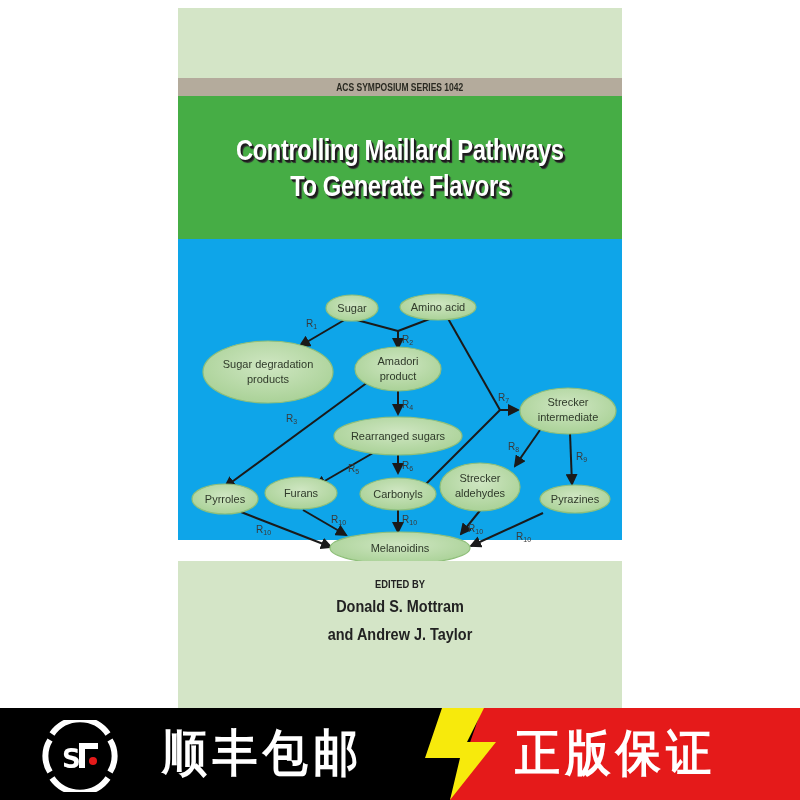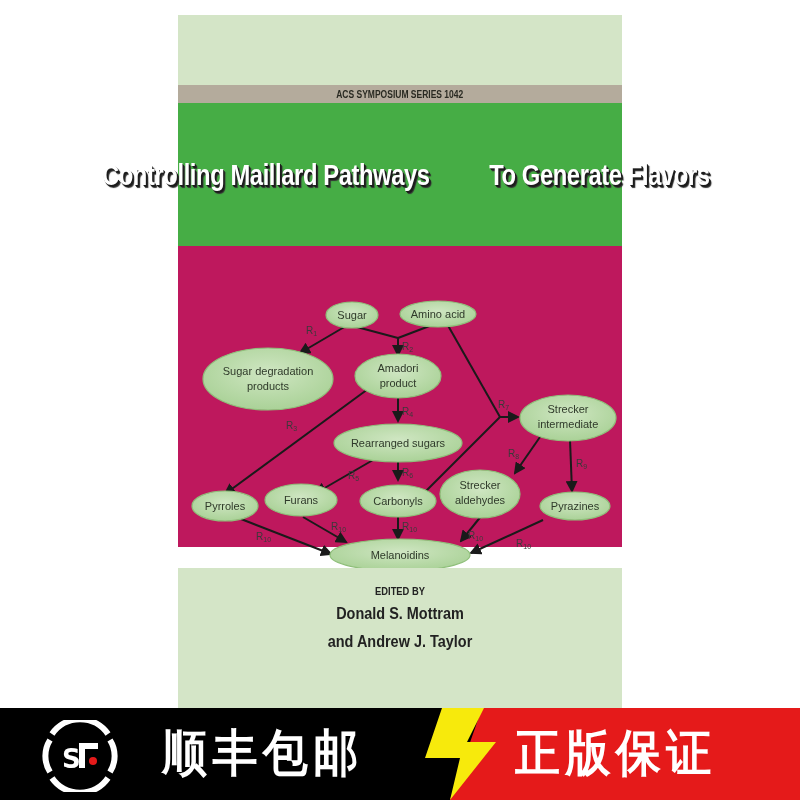--- a/index.html
+++ b/index.html
@@ -2,35 +2,35 @@
 <html><head>
 <meta charset="utf-8">
 <style>
   html, body { margin: 0; padding: 0; }
   body {
     width: 800px; height: 800px; position: relative; overflow: hidden;
     background: #ffffff;
     font-family: "Liberation Sans", sans-serif;
   }
   .cover {
-    position: absolute; left: 178px; top: 15px; width: 444px; height: 532px;
-    background: #be185d;
+    position: absolute; left: 178px; top: 8px; width: 444px; height: 532px;
+    background: #0ea5e9;
   }
   .top-band { position: absolute; left: 0; top: 0; width: 444px; height: 70px; background: #d4e5c7; }
   .series-band {
     position: absolute; left: 0; top: 70px; width: 444px; height: 18px; background: #b4ab9c;
     display: flex; align-items: center; justify-content: center;
   }
   .series-text {
     font-family: "Liberation Sans", sans-serif; font-weight: bold; font-size: 10px;
     color: #2a2a22; letter-spacing: 0px; transform: scaleX(0.85);
   }
   .title-band {
     position: absolute; left: 0; top: 88px; width: 444px; height: 143px; background: #46ad45;
-    display: flex; flex-direction: row; align-items: center; justify-content: center;
+    display: flex; flex-direction: column; align-items: center; justify-content: center;
   }
   .title-line {
     font-family: "Liberation Sans", sans-serif; font-weight: bold; font-size: 29px;
     color: #ffffff; line-height: 36px; letter-spacing: -0.5px;
     transform: scaleX(0.82);
     text-shadow: 1px 1px 0 #1d1d1d, 2px 2px 0 #1d1d1d, 3px 3px 1px #333;
     white-space: nowrap;
   }
   .diagram { position: absolute; left: 0; top: 231px; width: 444px; height: 322px; margin-top: 33px; }
   .diagram svg { position: absolute; left: 0; top: 0; }

